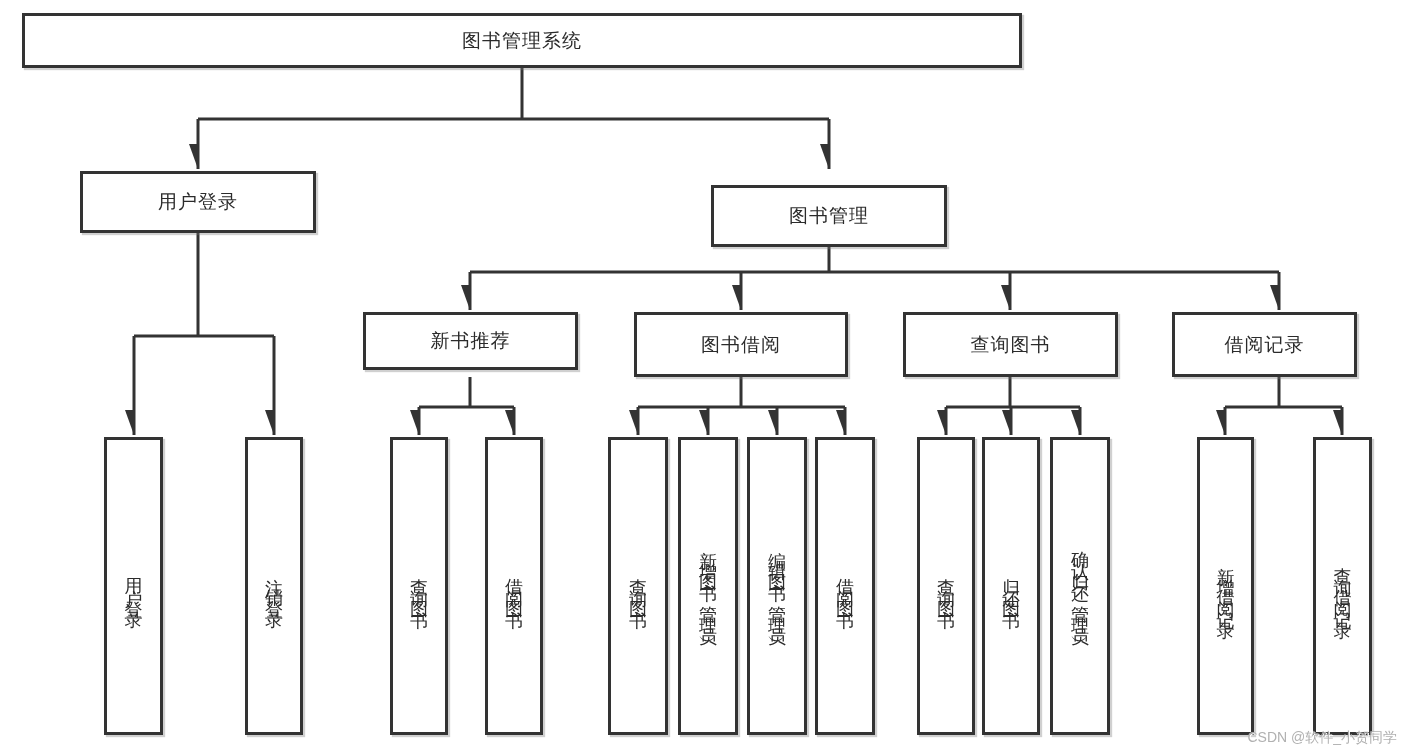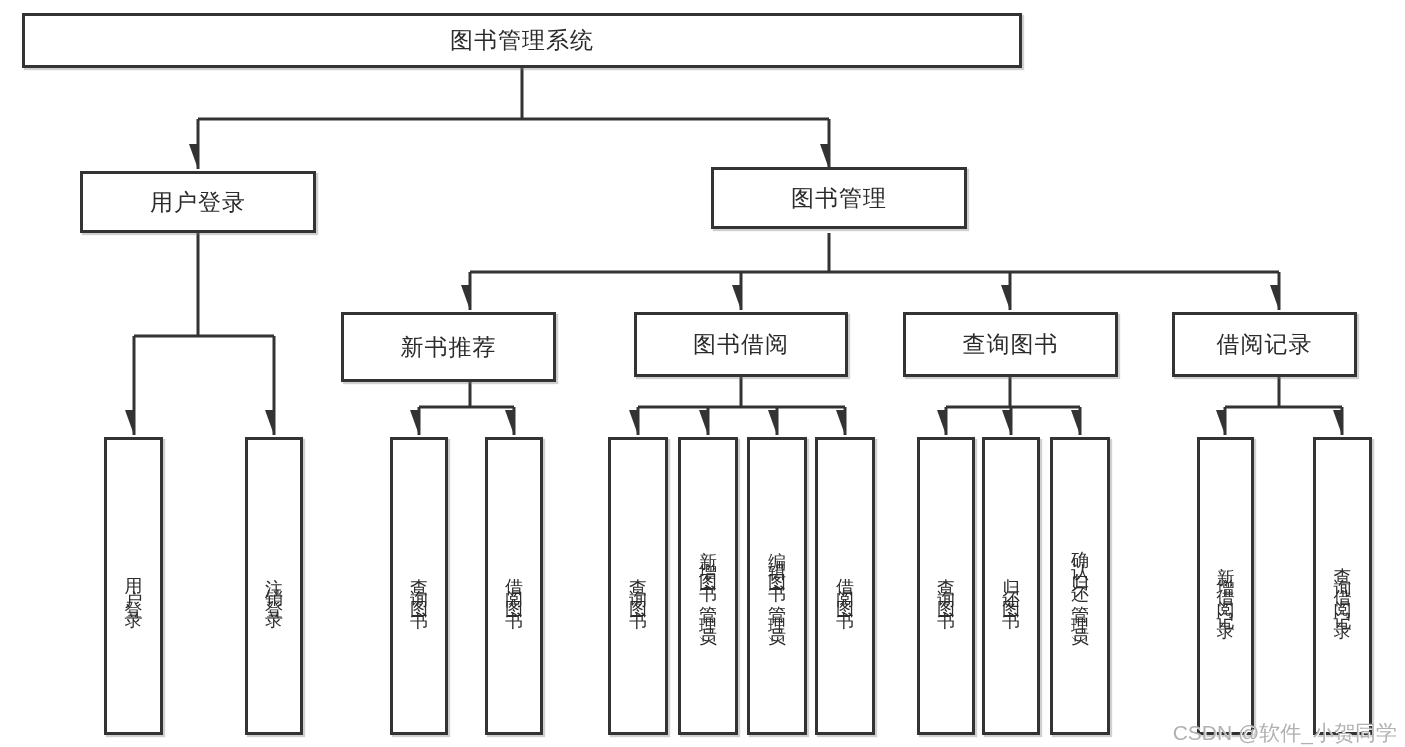--- a/index.html
+++ b/index.html
@@ -26,37 +26,37 @@
     border: 3px solid #333333;
     background: #ffffff;
     color: #2b2b2b;
     display: flex;
     align-items: center;
     justify-content: center;
     z-index: 2;
     box-shadow: 2px 2px 1px rgba(120,120,120,0.35);
   }
   .node.h span {
-    font-size: 23px;
+    font-size: 19px;
     letter-spacing: 1px;
     white-space: nowrap;
   }
   .node.v span {
     writing-mode: vertical-rl;
     text-orientation: mixed;
     font-size: 18px;
     letter-spacing: 11px;
     line-height: 1;
   }
   #watermark {
     position: absolute;
     right: 8px;
     bottom: 0px;
     z-index: 3;
-    font-size: 21px;
+    font-size: 14px;
     color: #b1b1b1;
     text-shadow: 1px 1px 0 #ffffff;
     white-space: nowrap;
   }
 </style>
 </head>
 <body>
 
 <div id="canvas">
 
@@ -98,25 +98,25 @@
     </g>
   </svg>
 
   <div class="node h" style="left:22px;top:13px;width:1000px;height:55px">
     <span>图书管理系统</span>
   </div>
 
   <div class="node h" style="left:80px;top:171px;width:236px;height:62px">
     <span>用户登录</span>
   </div>
-  <div class="node h" style="left:711px;top:167px;width:256px;height:62px">
+  <div class="node h" style="left:711px;top:185px;width:236px;height:62px">
     <span>图书管理</span>
   </div>
 
-  <div class="node h" style="left:341px;top:312px;width:215px;height:70px">
+  <div class="node h" style="left:363px;top:312px;width:215px;height:58px">
     <span>新书推荐</span>
   </div>
   <div class="node h" style="left:634px;top:312px;width:214px;height:65px">
     <span>图书借阅</span>
   </div>
   <div class="node h" style="left:903px;top:312px;width:215px;height:65px">
     <span>查询图书</span>
   </div>
   <div class="node h" style="left:1172px;top:312px;width:185px;height:65px">
     <span>借阅记录</span>

